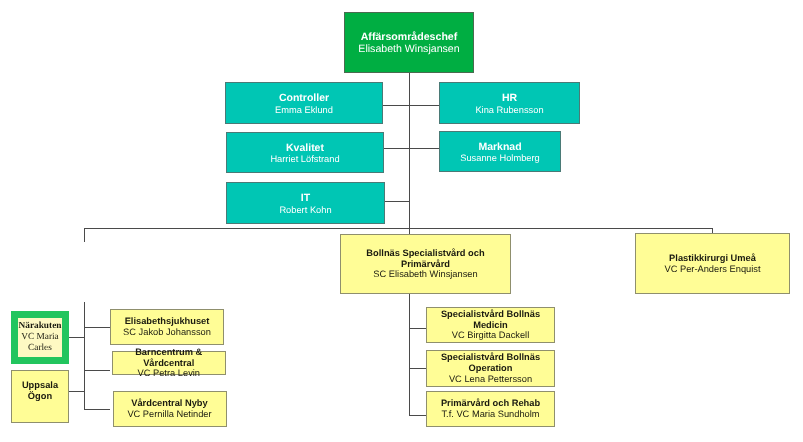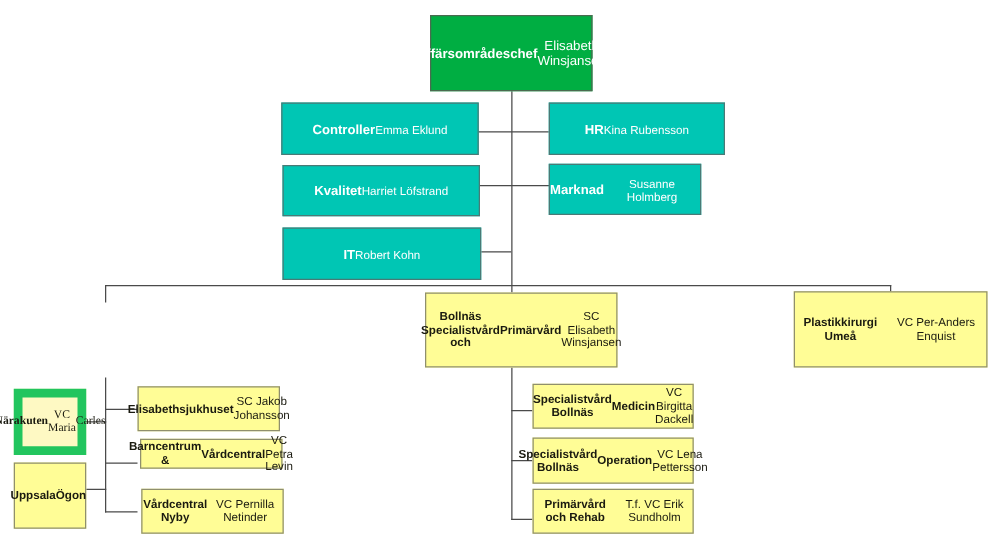--- a/index.html
+++ b/index.html
@@ -10,21 +10,21 @@
     background:#ffffff;
     font-family:"Liberation Sans", sans-serif;
     overflow:hidden;
     -webkit-font-smoothing:antialiased;
     text-rendering:geometricPrecision;
   }
   .node{
     position:absolute;
     box-sizing:border-box;
     display:flex;
-    flex-direction:row;
+    flex-direction:column;
     align-items:center;
     justify-content:center;
     text-align:center;
     z-index:2;
   }
   .node span{transform:translateZ(0);}
   .node .t1{font-weight:bold;display:block;}
   .n-teal .t1{font-size:10.5px;}
   .n-teal .t2{font-size:9.3px;}
   .node .t2{font-weight:normal;display:block;}
@@ -86,21 +86,21 @@
     <span class="t1">Marknad</span>
     <span class="t2">Susanne Holmberg</span>
   </div>
 
   <div class="node n-teal" style="left:226px;top:182px;width:159px;height:42px;font-size:9.3px;line-height:1.17;">
     <span class="t1">IT</span>
     <span class="t2">Robert Kohn</span>
   </div>
 
 
-  <div class="node n-yellow" style="left:340px;top:234px;width:154px;height:60px;font-size:9.3px;line-height:1.17;">
+  <div class="node n-yellow" style="left:340px;top:234px;width:171px;height:60px;font-size:9.3px;line-height:1.17;">
     <span class="t1">Bollnäs Specialistvård och</span>
     <span class="t1">Primärvård</span>
     <span class="t2">SC Elisabeth Winsjansen</span>
   </div>
 
   <div class="node n-yellow" style="left:635px;top:233px;width:155px;height:61px;font-size:9.3px;line-height:1.17;">
     <span class="t1">Plastikkirurgi Umeå</span>
     <span class="t2">VC Per-Anders Enquist</span>
   </div>
 
@@ -139,16 +139,16 @@
   </div>
 
   <div class="node n-yellow" style="left:426px;top:350px;width:129px;height:37px;font-size:9.3px;line-height:1.17;">
     <span class="t1">Specialistvård Bollnäs</span>
     <span class="t1">Operation</span>
     <span class="t2">VC Lena Pettersson</span>
   </div>
 
   <div class="node n-yellow" style="left:426px;top:391px;width:129px;height:36px;font-size:9.3px;line-height:1.17;">
     <span class="t1">Primärvård och Rehab</span>
-    <span class="t2">T.f. VC Erik Sundholm</span>
+    <span class="t2">T.f. VC Maria Sundholm</span>
   </div>
 
 </div>
 
 </body></html>

